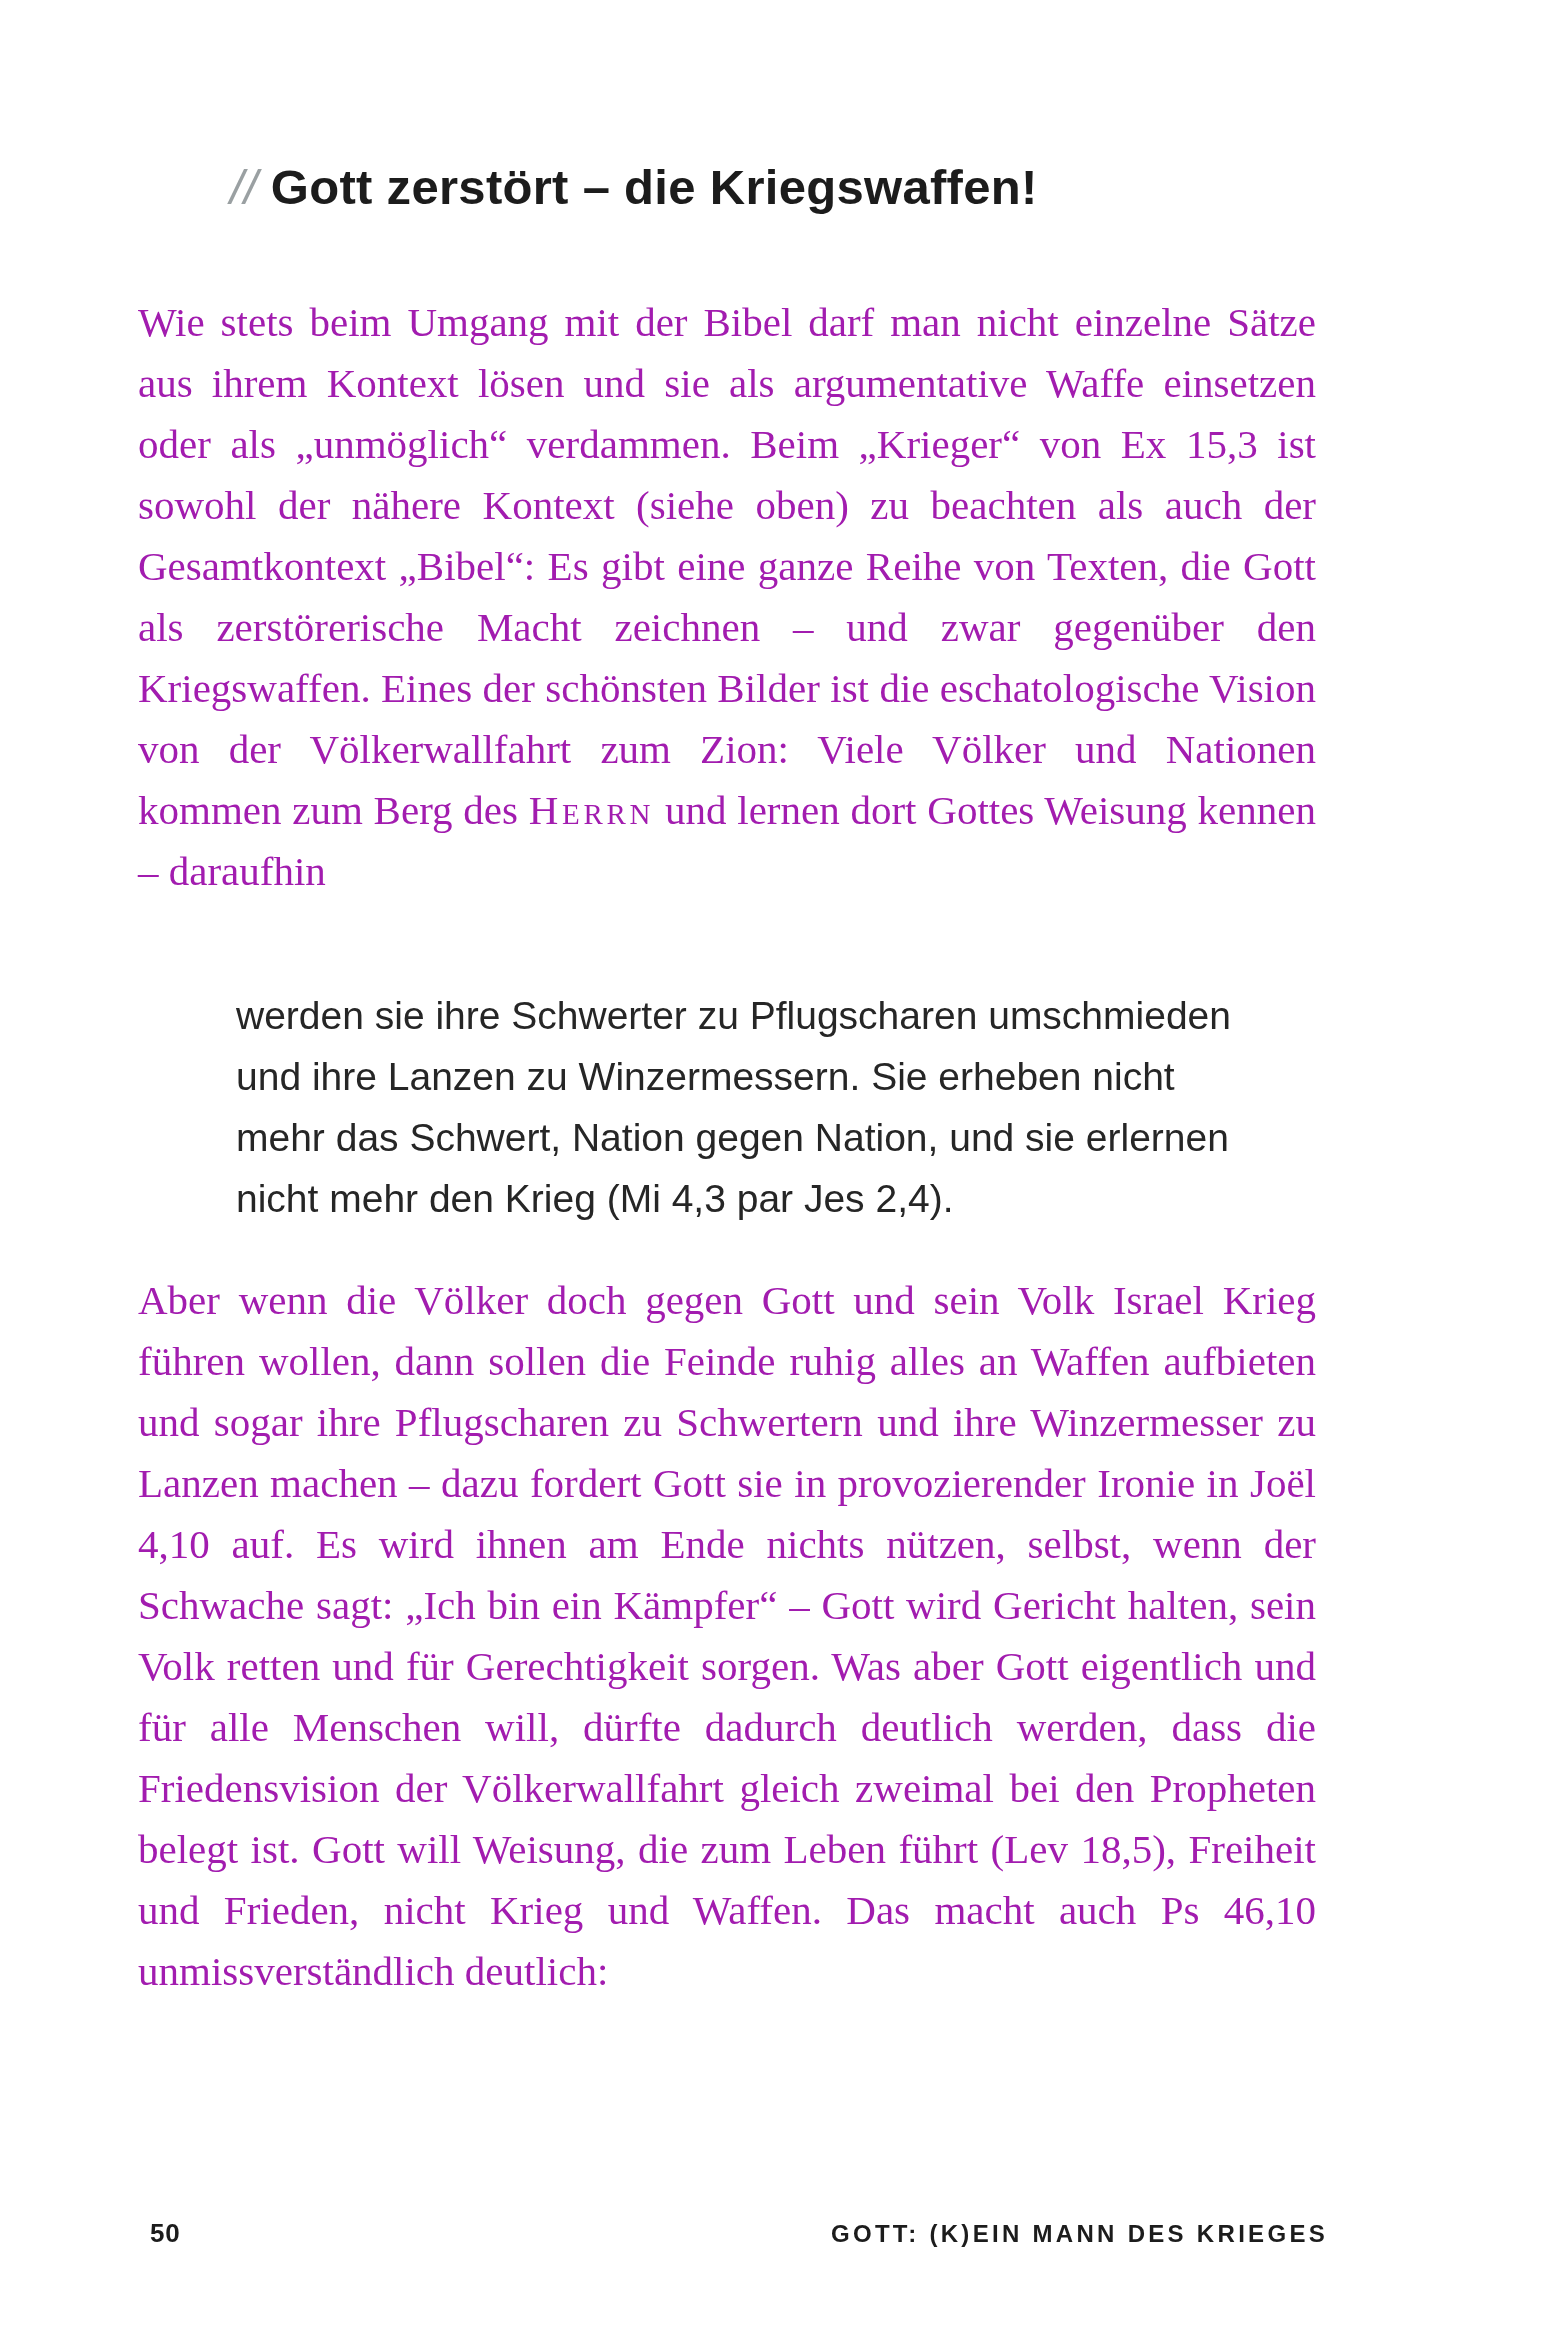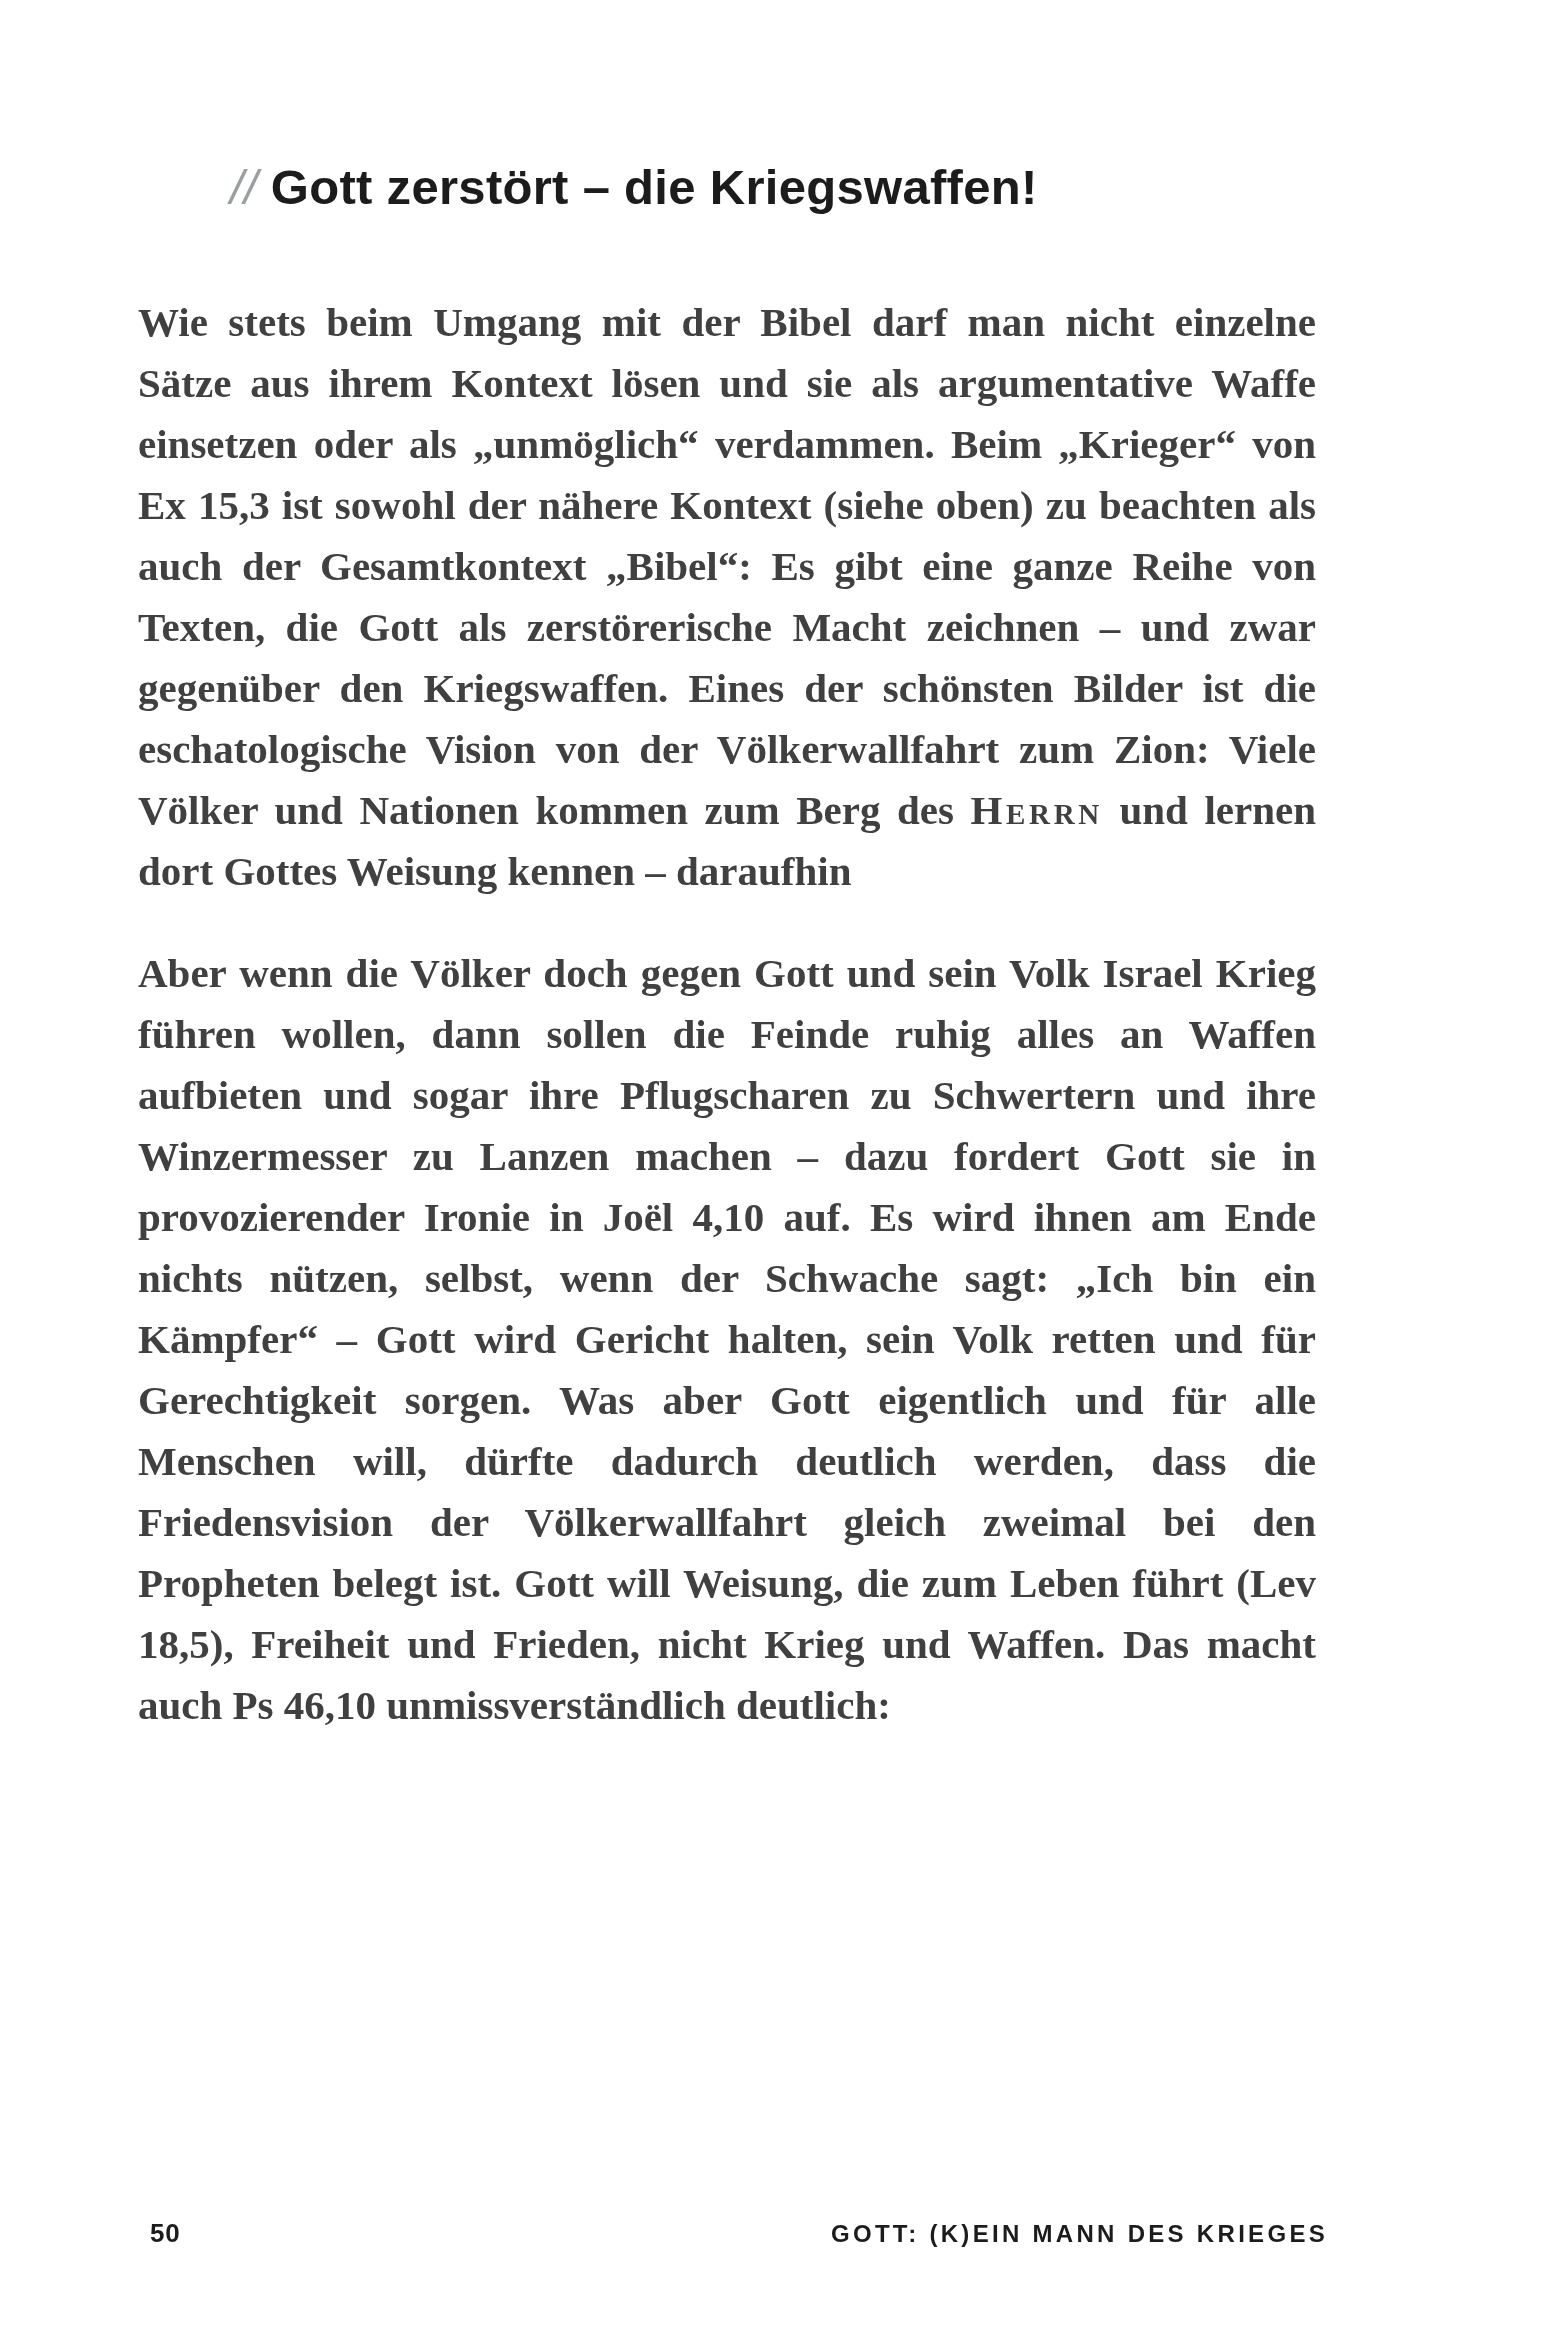--- a/index.html
+++ b/index.html
@@ -38,22 +38,21 @@
     font-weight: 400;
     font-style: italic;
     margin-right: 13px;
   }
   .body-para {
     font-size: 41px;
     line-height: 61px;
     text-align: justify;
     hyphens: auto;
     -webkit-hyphens: auto;
-    color: #404040;
-    font-weight: bold;
+    color: #a21caf;
   }
   .para-1 {
     margin-top: 77px;
   }
   .para-2 {
   }
   .smallcaps {
     font-variant-caps: small-caps;
     letter-spacing: 0.09em;
   }
@@ -94,20 +93,21 @@
 
 <div class="page">
   <div class="content">
 
     <h1 class="heading">
       <span class="slashes">//</span><span>Gott zerstört – die Kriegswaffen!</span>
     </h1>
 
     <p class="body-para para-1"><span>Wie stets beim Umgang mit der Bibel darf man nicht einzelne Sätze aus ihrem Kontext lösen und sie als argumentative Waffe einsetzen oder als „unmöglich“ verdammen. Beim „Krieger“ von Ex 15,3 ist sowohl der nähere Kontext (siehe oben) zu beachten als auch der Gesamtkontext „Bibel“: Es gibt eine ganze Reihe von Texten, die Gott als zerstörerische Macht zeichnen – und zwar gegenüber den Kriegswaffen. Eines der schönsten Bilder ist die eschatologische Vision von der Völkerwallfahrt zum Zion: Viele Völker und Nationen kommen zum Berg des </span><span class="smallcaps">Herrn</span><span> und lernen dort Gottes Weisung kennen – daraufhin</span></p>
 
+    <blockquote class="quote-block">werden sie ihre Schwerter zu Pflugscharen umschmieden und ihre Lanzen zu Winzermessern. Sie erheben nicht mehr das Schwert, Nation gegen Nation, und sie erlernen nicht mehr den Krieg (Mi 4,3 par Jes 2,4).</blockquote>
 
     <p class="body-para para-2">Aber wenn die Völker doch gegen Gott und sein Volk Israel Krieg führen wollen, dann sollen die Feinde ruhig alles an Waffen aufbieten und sogar ihre Pflugscharen zu Schwertern und ihre Winzermesser zu Lanzen machen – dazu fordert Gott sie in provozierender Ironie in Joël 4,10 auf. Es wird ihnen am Ende nichts nützen, selbst, wenn der Schwache sagt: „Ich bin ein Kämpfer“ – Gott wird Gericht halten, sein Volk retten und für Gerechtigkeit sorgen. Was aber Gott eigentlich und für alle Menschen will, dürfte dadurch deutlich werden, dass die Friedensvision der Völkerwallfahrt gleich zweimal bei den Propheten belegt ist. Gott will Weisung, die zum Leben führt (Lev 18,5), Freiheit und Frieden, nicht Krieg und Waffen. Das macht auch Ps 46,10 unmissverständlich deutlich:</p>
 
   </div>
 
   <div class="footer">
     <span class="page-number">50</span>
     <span class="running-title">GOTT: (K)EIN MANN DES KRIEGES</span>
   </div>
 </div>

